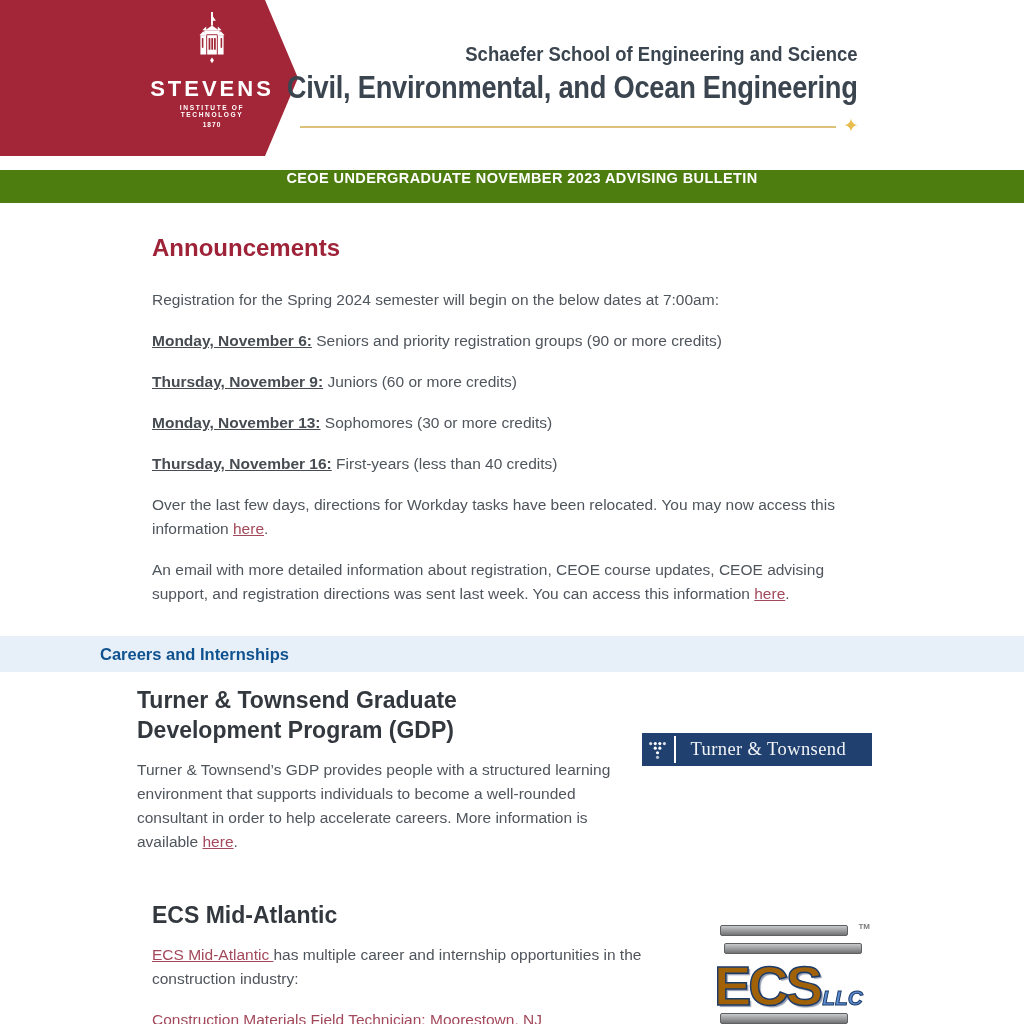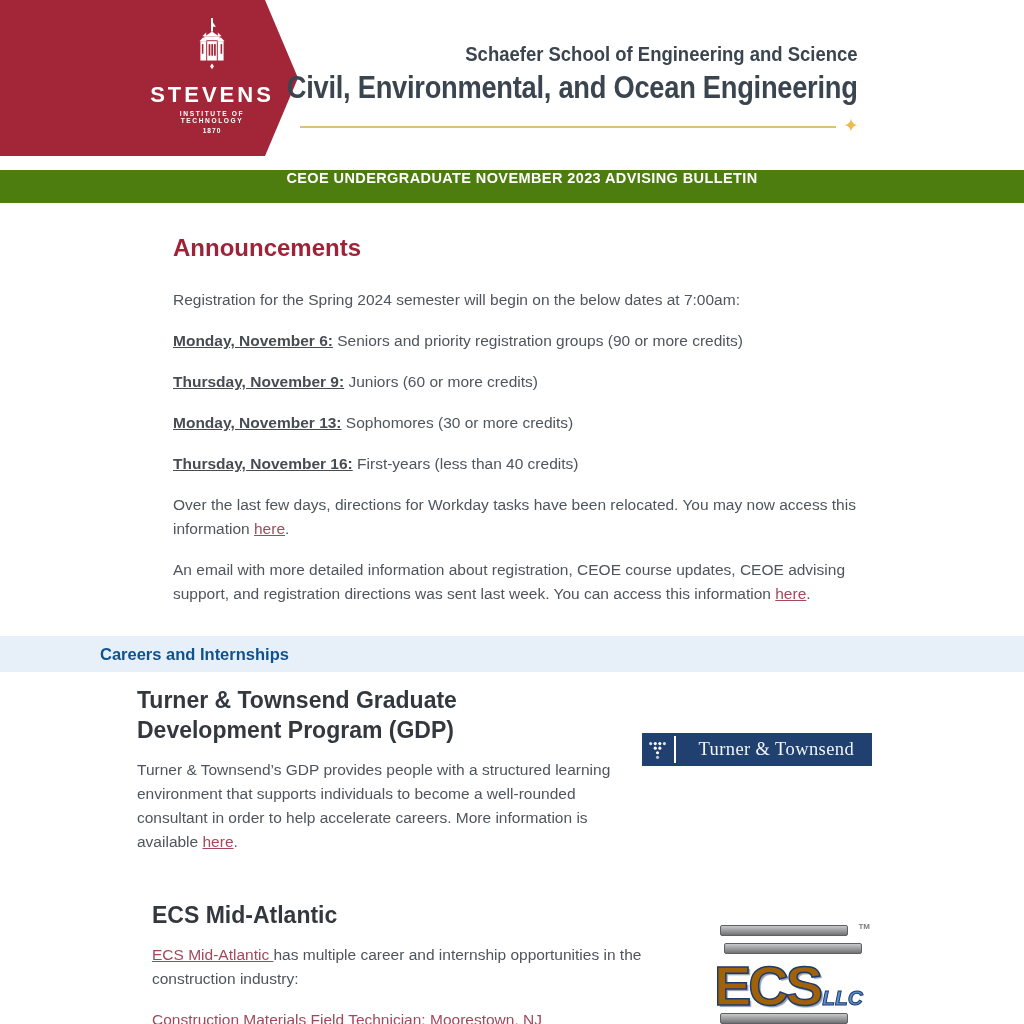--- a/index.html
+++ b/index.html
@@ -4,39 +4,39 @@
 <style>
   * { margin:0; padding:0; box-sizing:border-box; }
   html,body { width:1024px; height:1024px; overflow:hidden; background:#fff;
               font-family:"Liberation Sans", sans-serif; }
 
   
   .header { position:relative; height:170px; background:#fff; }
   .red-banner { position:absolute; top:0; left:0; width:300px; height:156px;
     background:#a32638;
     clip-path:polygon(0 0, 265px 0, 298px 78px, 265px 156px, 0 156px); }
-  .stevens-logo { position:absolute; top:18px; left:148px; width:128px;
+  .stevens-logo { position:absolute; top:12px; left:148px; width:128px;
     text-align:center; color:#fff; }
   .stevens-word { font-size:22px; font-weight:700; letter-spacing:3px; margin-top:2px; }
   .stevens-sub  { font-size:6.6px; font-weight:700; letter-spacing:1.6px; margin-top:2px; }
   .stevens-year { font-size:6.6px; font-weight:700; letter-spacing:1px; margin-top:3px; }
   .school-block { position:absolute; right:166px; top:42px; text-align:right; color:#3b454f; }
   .school-line { font-size:21px; font-weight:700; transform:scaleX(.88); transform-origin:right; }
   .dept-line   { font-size:31px; font-weight:600; transform:scaleX(.88); transform-origin:right;
                  margin-top:4px; letter-spacing:-.3px; }
   .gold-line { position:absolute; top:126px; left:300px; width:536px; height:2px; background:#ddc07a; }
   .gold-star { position:absolute; top:114px; left:843px; color:#e8bd4e; font-size:19px; }
 
   
   .bulletin-bar { height:33px; background:#4d7c0f; color:#fff; display:flex;
     align-items:flex-start; justify-content:center; font-size:14.5px; font-weight:700;
     letter-spacing:.4px;padding-left:20px; }
 
   
-  .announce-block { padding:31px 152px 13px;margin-left:21px; }
+  .announce-block { padding:31px 152px 13px; }
   h1.announce { font-size:24px; font-weight:700; color:#9e2339; margin-bottom:26px; }
   p.body { font-size:15.5px; color:#4f555c; line-height:1.55; margin-bottom:17px; }
   p.body strong { font-weight:700; text-decoration:underline; color:#474c52; }
   a.lnk { color:#a3485a; text-decoration:underline; cursor:pointer; }
 
   
   .careers-bar { background:#e7f0f8; height:36px; display:flex; align-items:center;
     padding-left:100px; }
   .careers-title { font-size:16.5px; font-weight:700; color:#10528f; }
 
@@ -48,21 +48,21 @@
   h2.sec { font-size:23px; font-weight:700; color:#32383e; line-height:1.3;
            margin-bottom:12px; max-width:470px; }
   .ecs-section { margin-top:30px; }
 
   
   .tt-logo { width:230px; height:33px; background:#20406f; display:flex;
     align-items:center; margin-top:47px; }
   .tt-icon { width:32px; height:33px; display:flex; align-items:center; justify-content:center; }
   .tt-div { width:1.5px; height:27px; background:#fff; }
   .tt-name { font-family:"Liberation Serif", serif; color:#f2f4f7; font-size:18.5px;
-    letter-spacing:.4px; padding-left:23px; }
+    letter-spacing:.4px; padding-left:15px; }
 
   
   .ecs-logo { position:relative; width:150px; margin:24px 0 0 57px; }
   .ecs-tm { position:absolute; right:-6px; top:-3px; font-size:8px; font-weight:700; color:#7a7c7e; }
   .ecs-bar { height:11px; background:linear-gradient(#c6c8ca,#717375); border:1px solid #5e6062;
     border-radius:2px; }
   .bar1 { width:128px; margin:2px 0 0 6px; }
   .bar2 { width:138px; margin:7px 0 0 10px; }
   .bar3 { width:128px; margin:2px 0 0 6px; }
   .ecs-mid-row { display:flex; align-items:flex-end; height:56px; margin-top:1px; }

